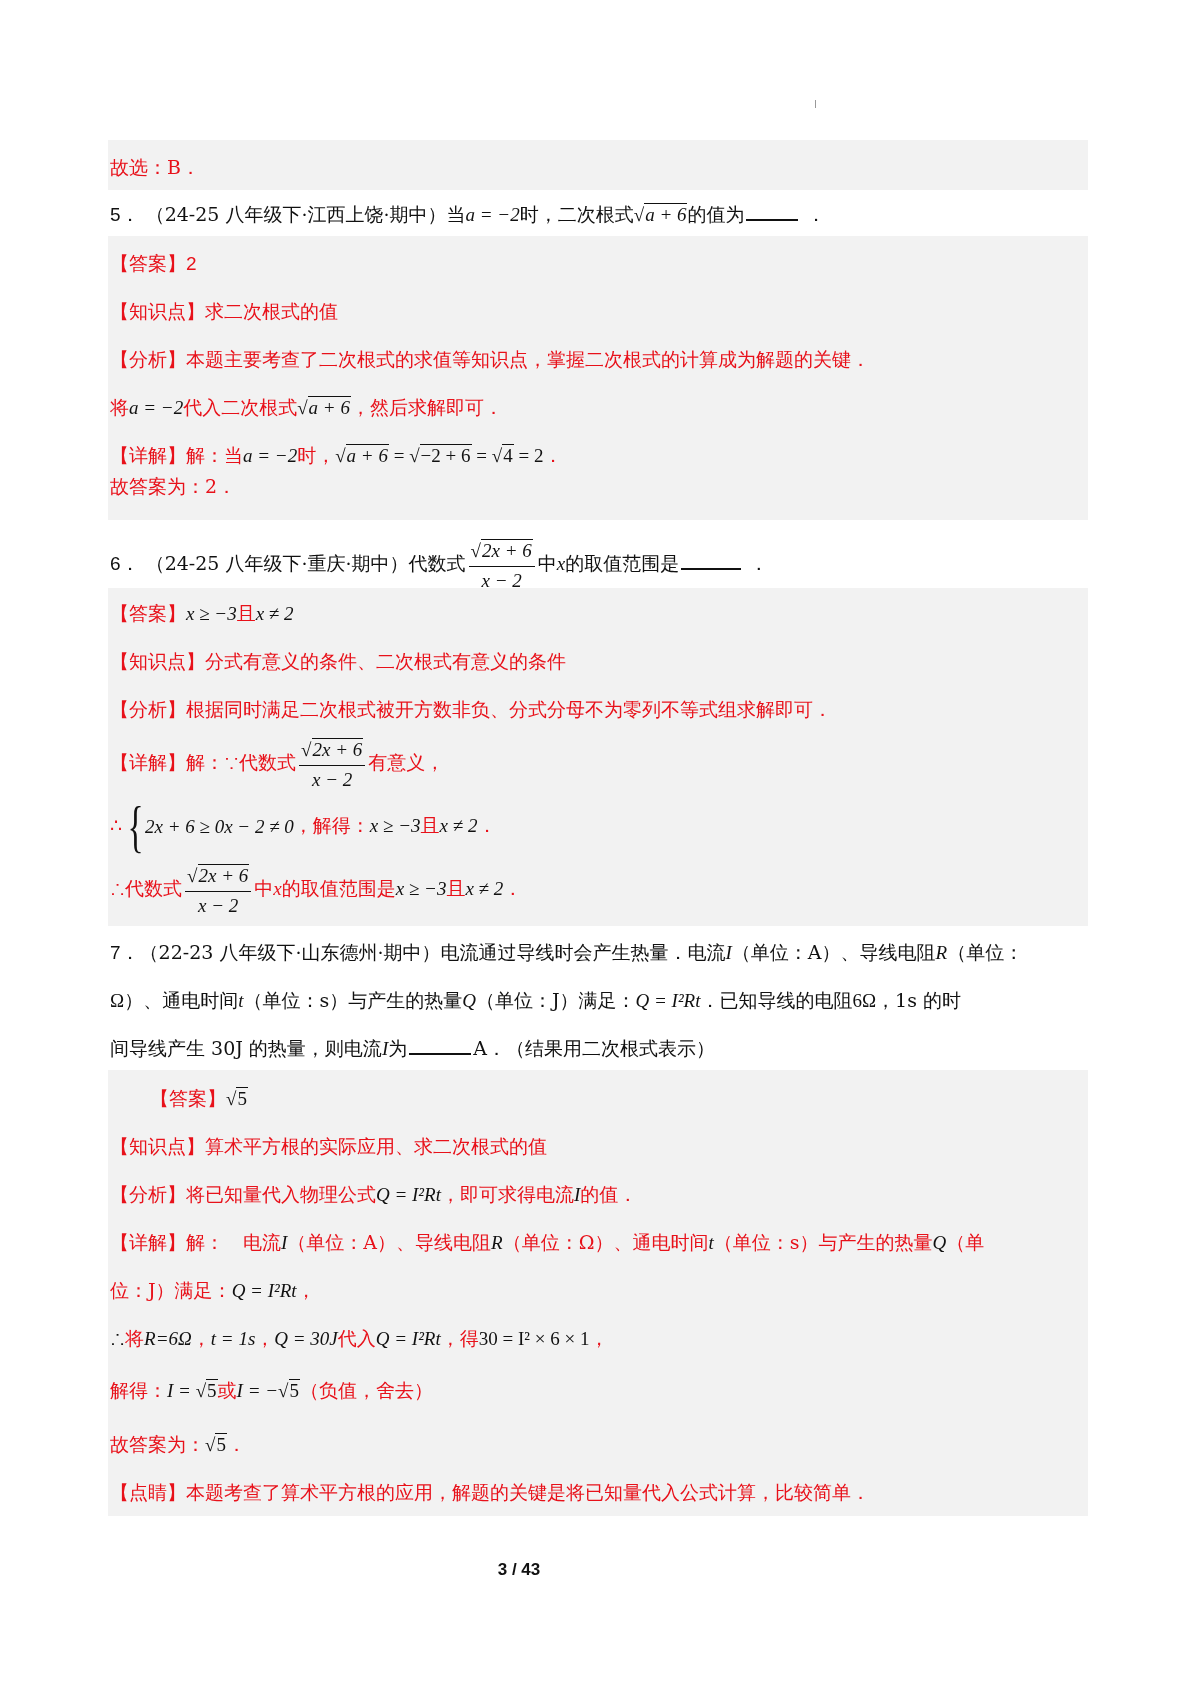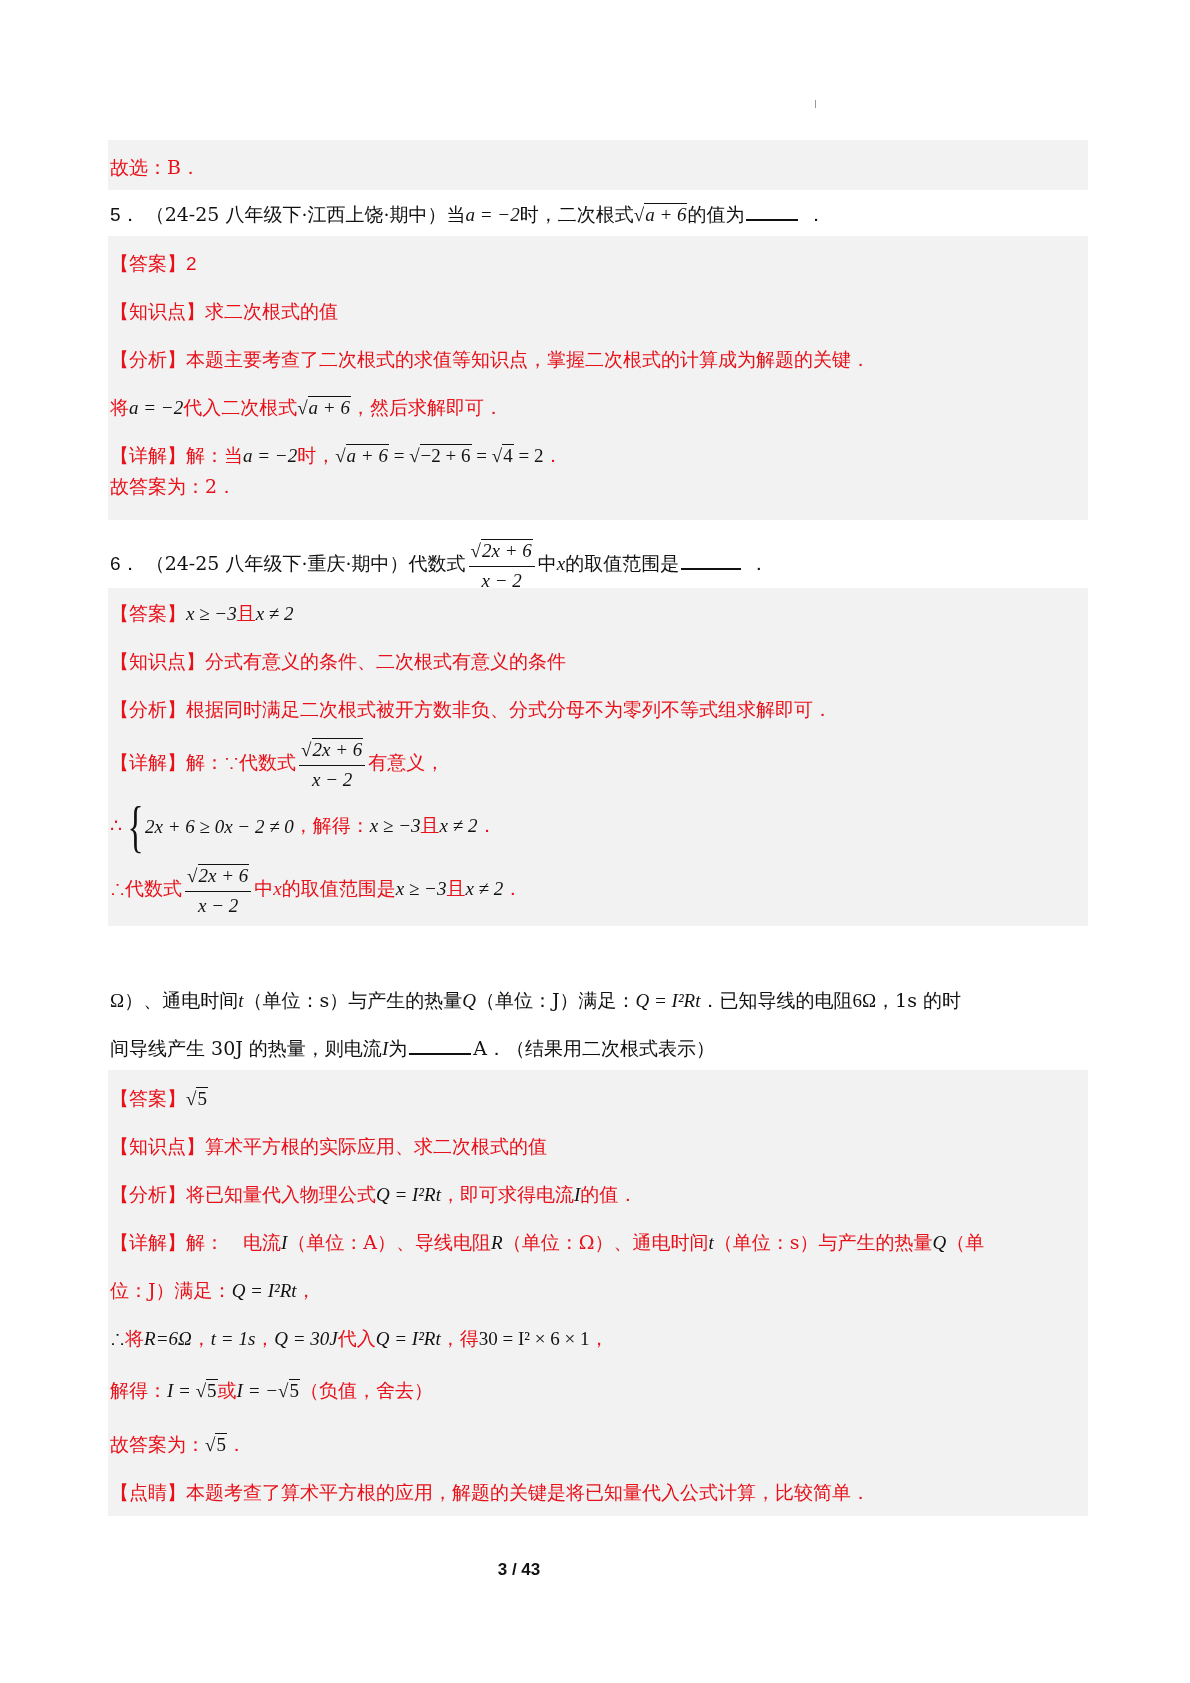--- a/index.html
+++ b/index.html
@@ -104,29 +104,32 @@
         </span>
       </span><span>，解得：</span><span class="m blk">x ≥ −3</span><span>且</span><span class="m blk">x ≠ 2</span><span>．</span>
   </div>
   <div class="line red" style="top:858px;line-height:60px;">
     <span>∴代数式</span><span class="frac blk">
         <span class="num"><span class="sqrt"><span class="rad">√</span><span class="ov m">2x + 6</span></span></span>
         <span class="den m">x − 2</span>
       </span><span>中</span><span class="m">x</span><span>的取值范围是</span><span class="m blk">x ≥ −3</span><span>且</span><span class="m blk">x ≠ 2</span><span>．</span>
   </div>
 
+  <div class="line blk" style="top:940px;">
+    <span class="sans">7．</span><span>（22-23 八年级下·山东德州·期中）</span><span>电流通过导线时会产生热量．电流</span><span class="m">I</span><span>（单位：A）、导线电阻</span><span class="m">R</span><span>（单位：</span>
+  </div>
   <div class="line blk" style="top:988px;">
     <span class="mn">Ω</span><span>）、通电时间</span><span class="m">t</span><span>（单位：s）与产生的热量</span><span class="m">Q</span><span>（单位：J）满足：</span><span class="m">Q = I²Rt</span><span>．已知导线的电阻</span><span class="mn">6Ω</span><span>，1s 的时</span>
   </div>
   <div class="line blk" style="top:1036px;">
     <span>间导线产生 30J 的热量，则电流</span><span class="m">I</span><span>为</span><span class="blank" style="width:62px;"></span><span>A．（结果用二次根式表示）</span>
   </div>
 
   <div class="band" style="top:1070px;height:446px;"></div>
-  <div class="line red" style="top:1086px;">
+  <div class="line red" style="top:1086px;margin-left:40px;">
     <span>【答案】</span><span class="sqrt blk"><span class="rad">√</span><span class="ov mn">5</span></span>
   </div>
   <div class="line red" style="top:1134px;">
     <span>【知识点】</span><span>算术平方根的实际应用、求二次根式的值</span>
   </div>
   <div class="line red" style="top:1182px;">
     <span>【分析】</span><span>将已知量代入物理公式</span><span class="m blk">Q = I²Rt</span><span>，即可求得电流</span><span class="m blk">I</span><span>的值．</span>
   </div>
   <div class="line red" style="top:1230px;text-align:right;">
     <span>【详解】</span><span>解：　电流</span><span class="m blk">I</span><span>（单位：A）、导线电阻</span><span class="m blk">R</span><span>（单位：Ω）、通电时间</span><span class="m blk">t</span><span>（单位：s）与产生的热量</span><span class="m blk">Q</span><span>（单</span>

